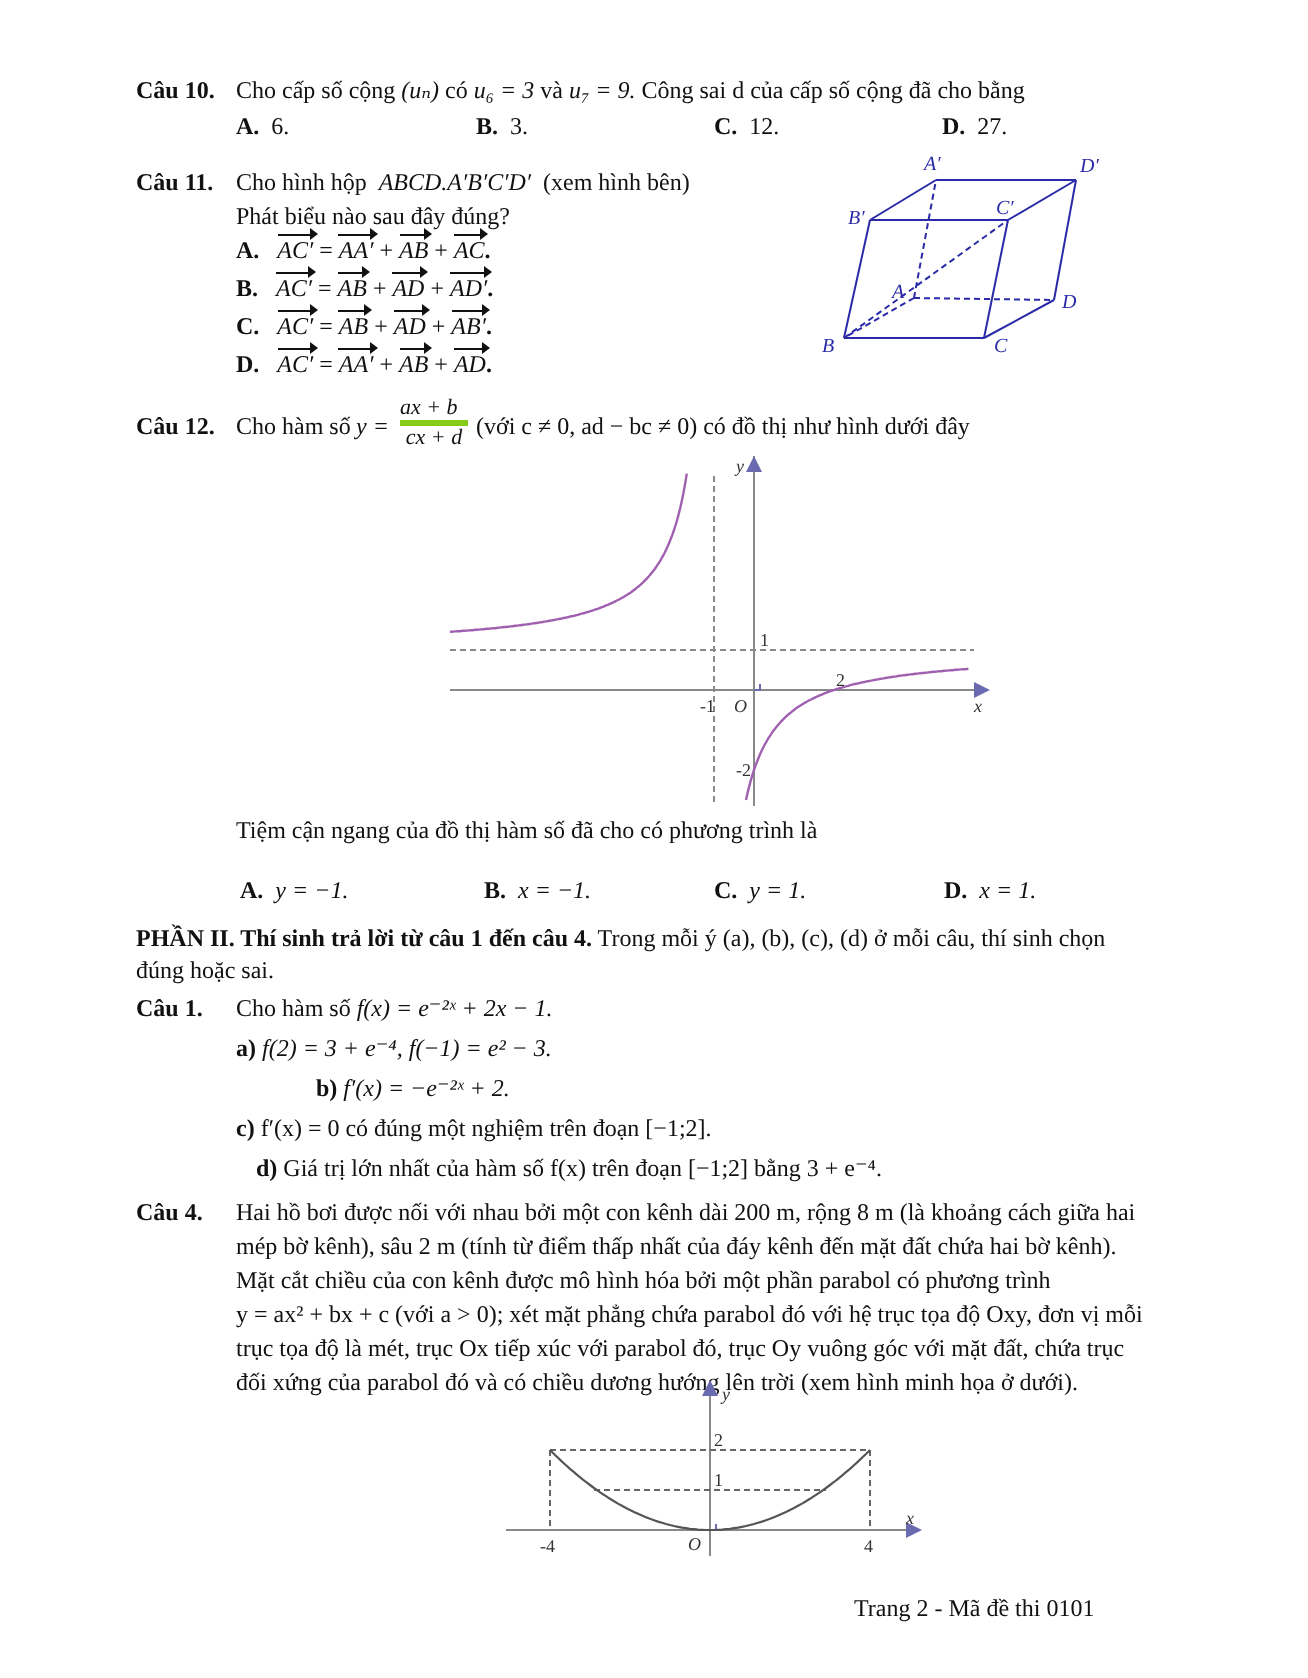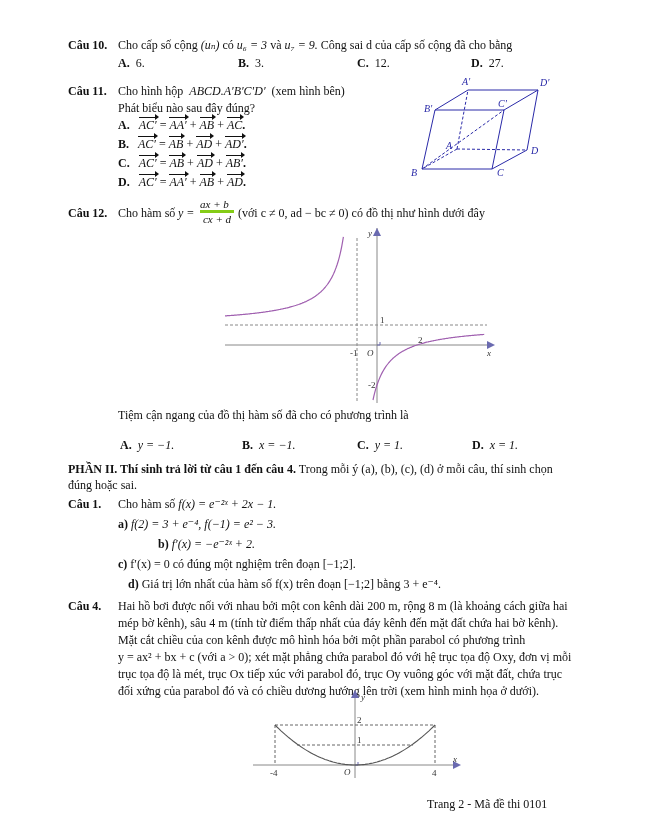--- a/index.html
+++ b/index.html
@@ -150,21 +150,21 @@
   <span>Cho hàm số</span>
   <span class="m">f(x) = e⁻²ˣ + 2x − 1.</span>
 </div>
 <div class="abs" style="left:118px;top:517px;"><span class="b">a)</span> <span class="m">f(2) = 3 + e⁻⁴,  f(−1) = e² − 3.</span></div>
 <div class="abs" style="left:116px;top:537px;padding-left:42px;"><span class="b">b)</span> <span class="m">f′(x) = −e⁻²ˣ + 2.</span></div>
 <div class="abs" style="left:118px;top:557px;"><span class="b">c)</span> <span>f′(x) = 0  có đúng một nghiệm trên đoạn [−1;2].</span></div>
 <div class="abs" style="left:128px;top:577px;"><span class="b">d)</span> <span>Giá trị lớn nhất của hàm số f(x) trên đoạn [−1;2] bằng 3 + e⁻⁴.</span></div>
 
 <div class="abs qlabel" style="left:68px;top:599px;">Câu 4.</div>
 <div class="abs" style="left:118px;top:599px;">Hai hồ bơi được nối với nhau bởi một con kênh dài 200 m, rộng 8 m (là khoảng cách giữa hai</div>
-<div class="abs" style="left:118px;top:616px;">mép bờ kênh), sâu 4 m (tính từ điểm thấp nhất của đáy kênh đến mặt đất chứa hai bờ kênh).</div>
+<div class="abs" style="left:118px;top:616px;">mép bờ kênh), sâu 2 m (tính từ điểm thấp nhất của đáy kênh đến mặt đất chứa hai bờ kênh).</div>
 <div class="abs" style="left:118px;top:633px;">Mặt cắt chiều của con kênh được mô hình hóa bởi một phần parabol có phương trình</div>
 <div class="abs" style="left:118px;top:650px;">y = ax² + bx + c  (với a &gt; 0); xét mặt phẳng chứa parabol đó với hệ trục tọa độ Oxy, đơn vị mỗi</div>
 <div class="abs" style="left:118px;top:667px;">trục tọa độ là mét, trục Ox tiếp xúc với parabol đó, trục Oy vuông góc với mặt đất, chứa trục</div>
 <div class="abs" style="left:118px;top:684px;">đối xứng của parabol đó và có chiều dương hướng lên trời (xem hình minh họa ở dưới).</div>
 
 <svg class="abs" style="left:245px;top:690px;" width="220" height="90">
   <g stroke="#888" stroke-width="1">
     <line x1="8" y1="75" x2="208" y2="75"></line>
     <line x1="110" y1="88" x2="110" y2="6"></line>
   </g>

